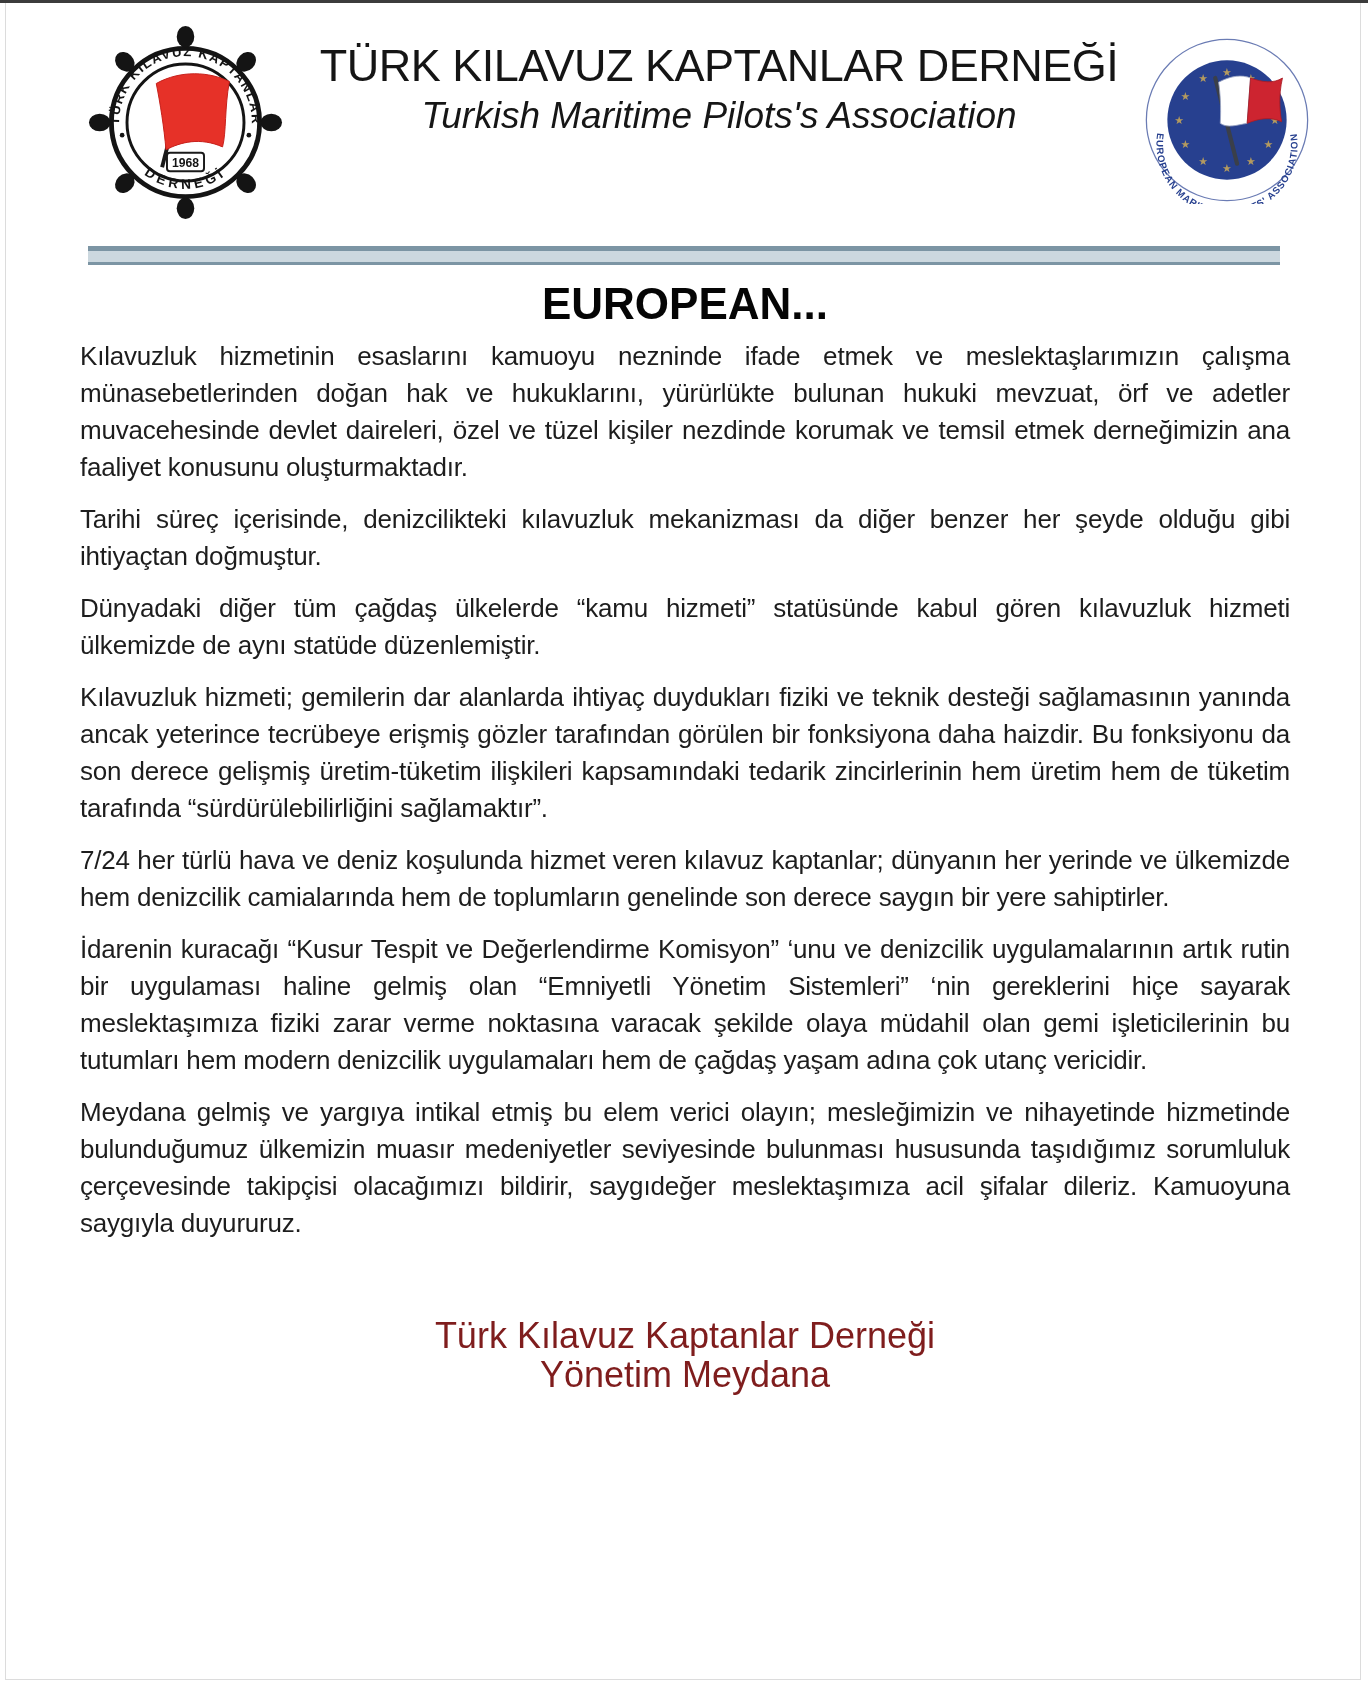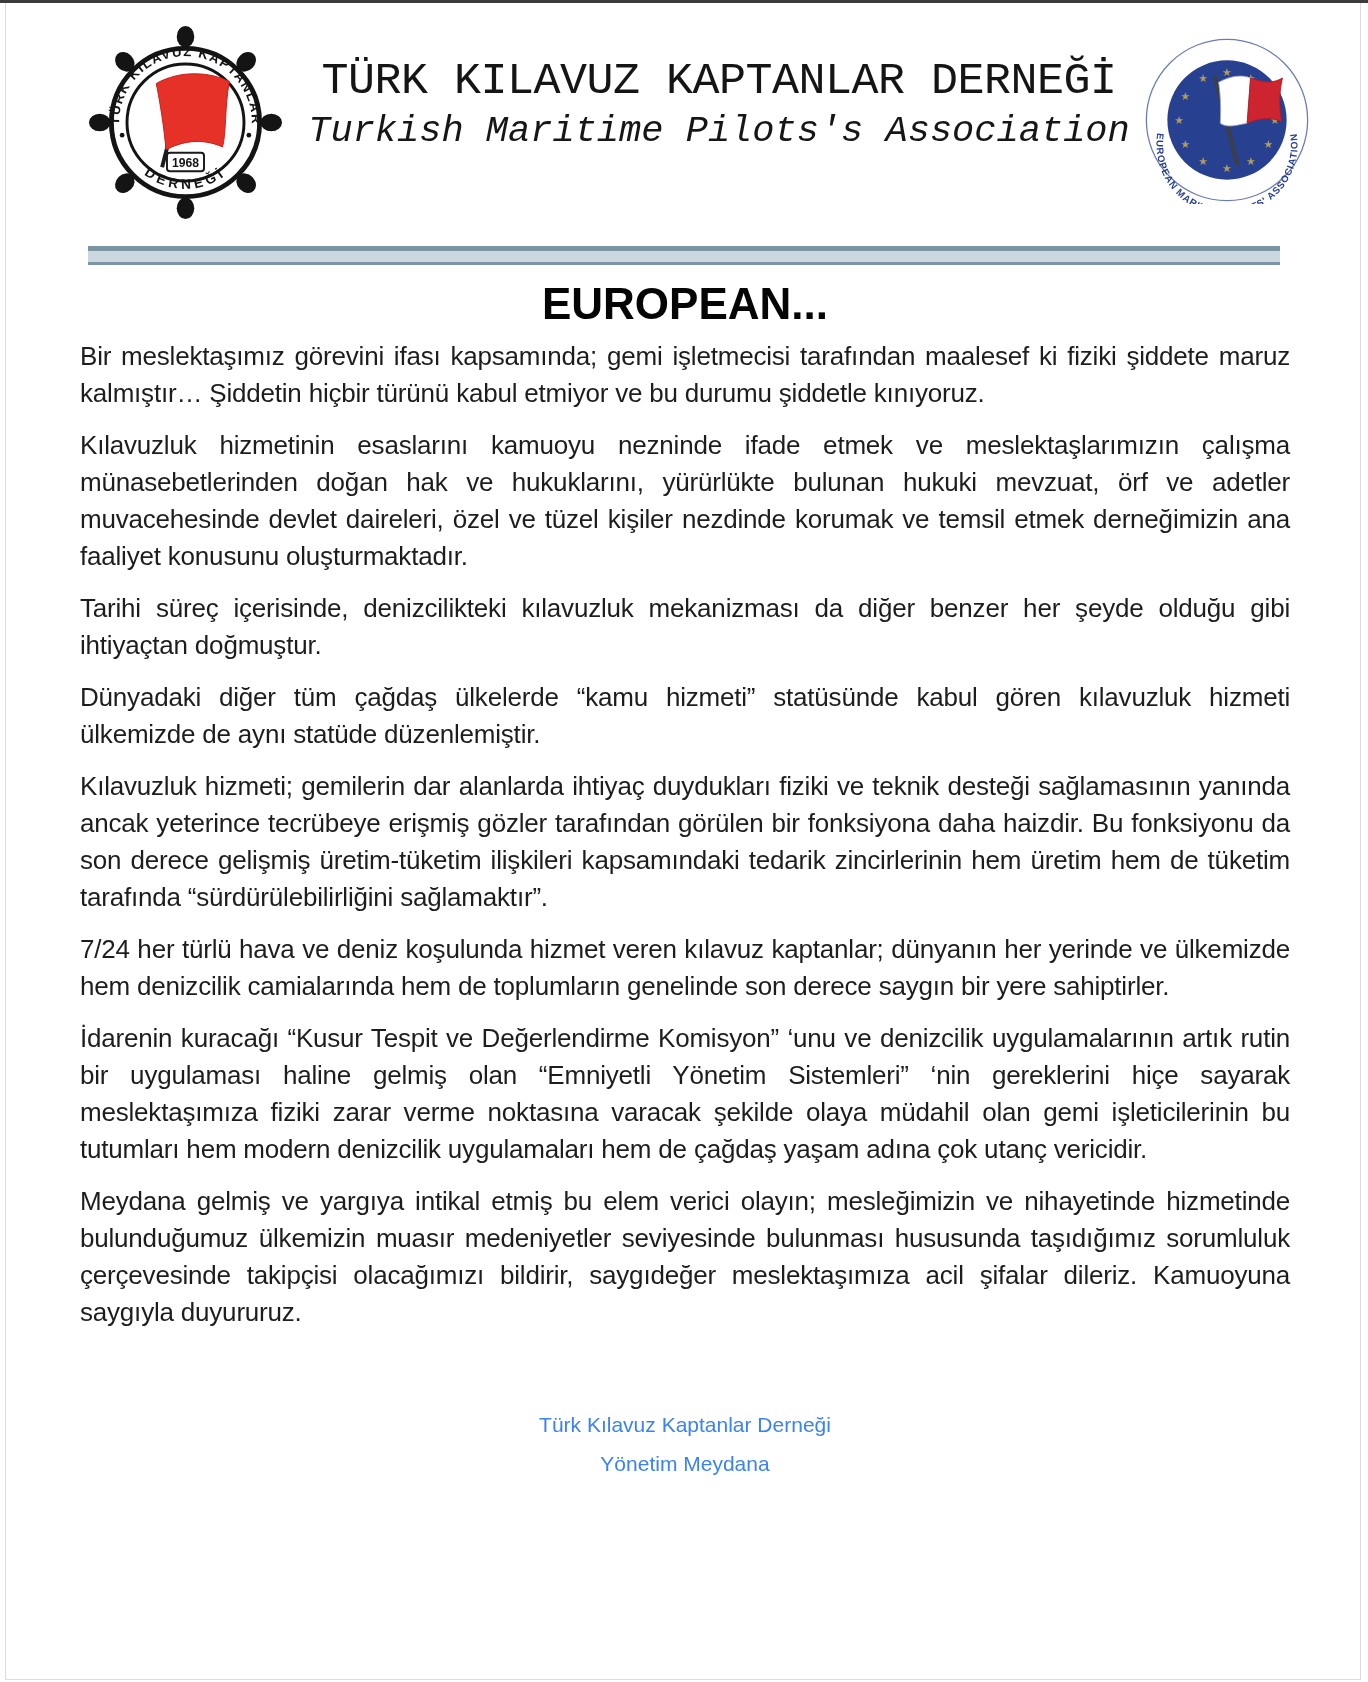--- a/index.html
+++ b/index.html
@@ -7,34 +7,34 @@
     width:1368px;height:1682px;position:relative;background:#ffffff;
     font-family:"Liberation Sans", sans-serif;color:#1d1d1d;
     -webkit-font-smoothing:antialiased;
   }
   .top-strip{position:absolute;top:0;left:0;right:0;height:3px;background:#3c3c3c;z-index:5;}
   .frame{position:absolute;top:2px;left:5px;right:7px;bottom:2px;border:1px solid #dcdcdc;pointer-events:none;z-index:4;}
 
   header{position:relative;height:246px;}
   .tkkd-logo{position:absolute;left:88px;top:25px;width:195px;height:195px;}
   .empa-logo{position:absolute;left:1143px;top:36px;width:168px;height:168px;}
-  .title-block{position:absolute;left:300px;right:230px;top:56px;text-align:center;font-family:Liberation Mono, monospace;}
+  .title-block{position:absolute;left:300px;right:230px;top:40px;text-align:center;}
   .doc-title{font-size:45px;font-weight:400;letter-spacing:-0.5px;color:#151515;white-space:nowrap;}
   .doc-subtitle{margin-top:3px;font-size:37px;font-style:italic;font-weight:400;color:#161616;white-space:nowrap;}
 
   .divider{height:11px;margin:0 88px;border-top:5px solid #7c95a4;border-bottom:3px solid #7c95a4;background:#ccd8df;}
 
   main{padding:0 78px 0 80px;}
   .heading{margin:14px 0 0 0;text-align:center;font-size:44px;font-weight:700;color:#050505;letter-spacing:0;}
   .body-copy p{
     margin:15px 0 0 0;font-size:26px;line-height:37px;text-align:justify;
     text-justify:inter-word;color:#1d1d1d;letter-spacing:-0.2px;
   }
   .body-copy p:first-child{margin-top:9px;}
-  .signature{margin-top:74px;text-align:center;font-size:21px;line-height:39px;color:#3b82f6;}
+  .signature{margin-top:74px;text-align:center;font-size:36px;line-height:39px;color:#7f1d1d;}
 
   svg text{font-family:"Liberation Sans", sans-serif;}
 </style>
 </head>
 <body>
 
 <div class="top-strip"></div>
 <div class="frame"></div>
 
 <div>
@@ -133,21 +133,20 @@
       <path d="M 128,50 C 142,55 155,57 166,50 C 161,72 163,90 165,102 C 152,96 138,98 124,104 L 128,50 Z" fill="#cd2430" stroke="#a81b24" stroke-width="1"></path>
     </svg>
   </header>
 
   <div class="divider"></div>
 
   <main>
     <h1 class="heading">EUROPEAN...</h1>
 
     <div class="body-copy">
-      <p>Bir meslektaşımız görevini ifası kapsamında; gemi işletmecisi tarafından maalesef ki fiziki şiddete maruz kalmıştır… Şiddetin hiçbir türünü kabul etmiyor ve bu durumu şiddetle kınıyoruz.</p>
       <p>Kılavuzluk hizmetinin esaslarını kamuoyu nezninde ifade etmek ve meslektaşlarımızın çalışma münasebetlerinden doğan hak ve hukuklarını, yürürlükte bulunan hukuki mevzuat, örf ve adetler muvacehesinde devlet daireleri, özel ve tüzel kişiler nezdinde korumak ve temsil etmek derneğimizin ana faaliyet konusunu oluşturmaktadır.</p>
       <p>Tarihi süreç içerisinde, denizcilikteki kılavuzluk mekanizması da diğer benzer her şeyde olduğu gibi ihtiyaçtan doğmuştur.</p>
       <p>Dünyadaki diğer tüm çağdaş ülkelerde “kamu hizmeti” statüsünde kabul gören kılavuzluk hizmeti ülkemizde de aynı statüde düzenlemiştir.</p>
       <p>Kılavuzluk hizmeti; gemilerin dar alanlarda ihtiyaç duydukları fiziki ve teknik desteği sağlamasının yanında ancak yeterince tecrübeye erişmiş gözler tarafından görülen bir fonksiyona daha haizdir. Bu fonksiyonu da son derece gelişmiş üretim-tüketim ilişkileri kapsamındaki tedarik zincirlerinin hem üretim hem de tüketim tarafında “sürdürülebilirliğini sağlamaktır”.</p>
       <p>7/24 her türlü hava ve deniz koşulunda hizmet veren kılavuz kaptanlar; dünyanın her yerinde ve ülkemizde hem denizcilik camialarında hem de toplumların genelinde son derece saygın bir yere sahiptirler.</p>
       <p>İdarenin kuracağı “Kusur Tespit ve Değerlendirme Komisyon” ‘unu ve denizcilik uygulamalarının artık rutin bir uygulaması haline gelmiş olan “Emniyetli Yönetim Sistemleri” ‘nin gereklerini hiçe sayarak meslektaşımıza fiziki zarar verme noktasına varacak şekilde olaya müdahil olan gemi işleticilerinin bu tutumları hem modern denizcilik uygulamaları hem de çağdaş yaşam adına çok utanç vericidir.</p>
       <p>Meydana gelmiş ve yargıya intikal etmiş bu elem verici olayın; mesleğimizin ve nihayetinde hizmetinde bulunduğumuz ülkemizin muasır medeniyetler seviyesinde bulunması hususunda taşıdığımız sorumluluk çerçevesinde takipçisi olacağımızı bildirir, saygıdeğer meslektaşımıza acil şifalar dileriz. Kamuoyuna saygıyla duyururuz.</p>
     </div>
 
     <div class="signature">

